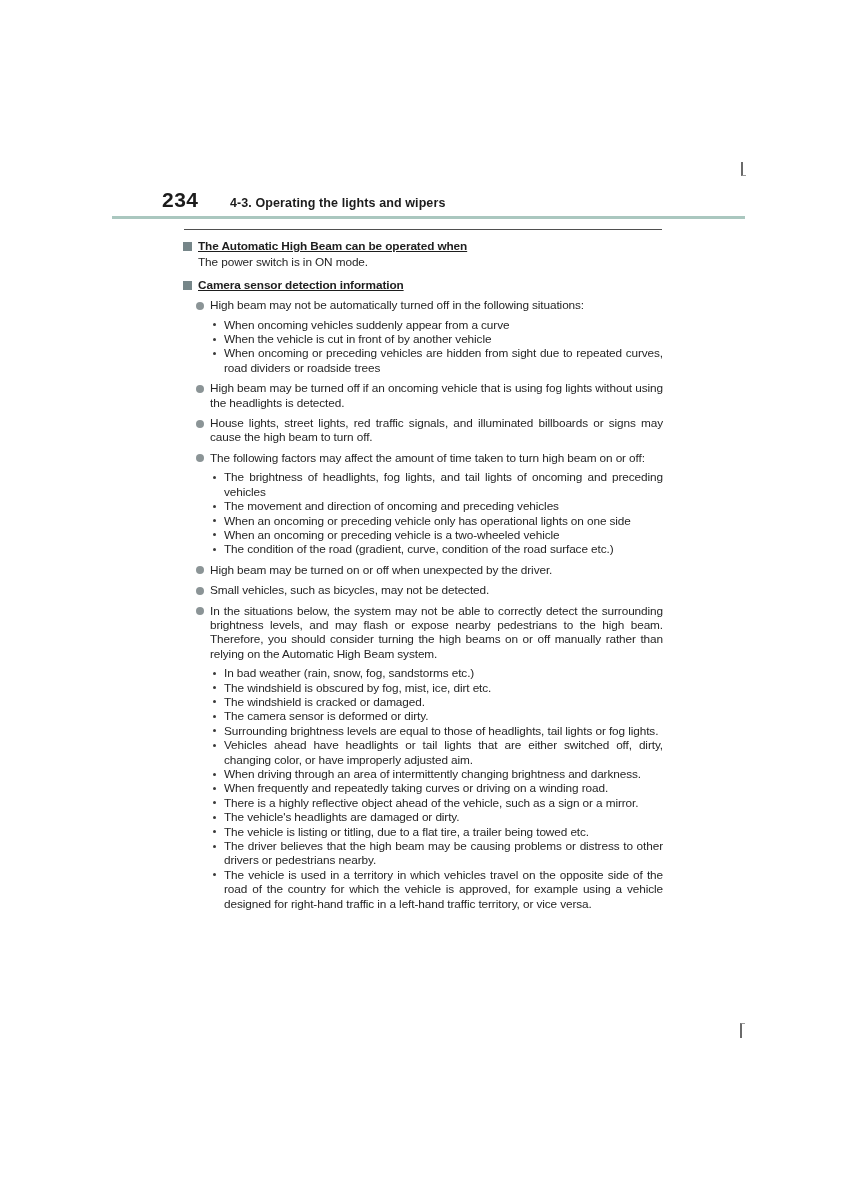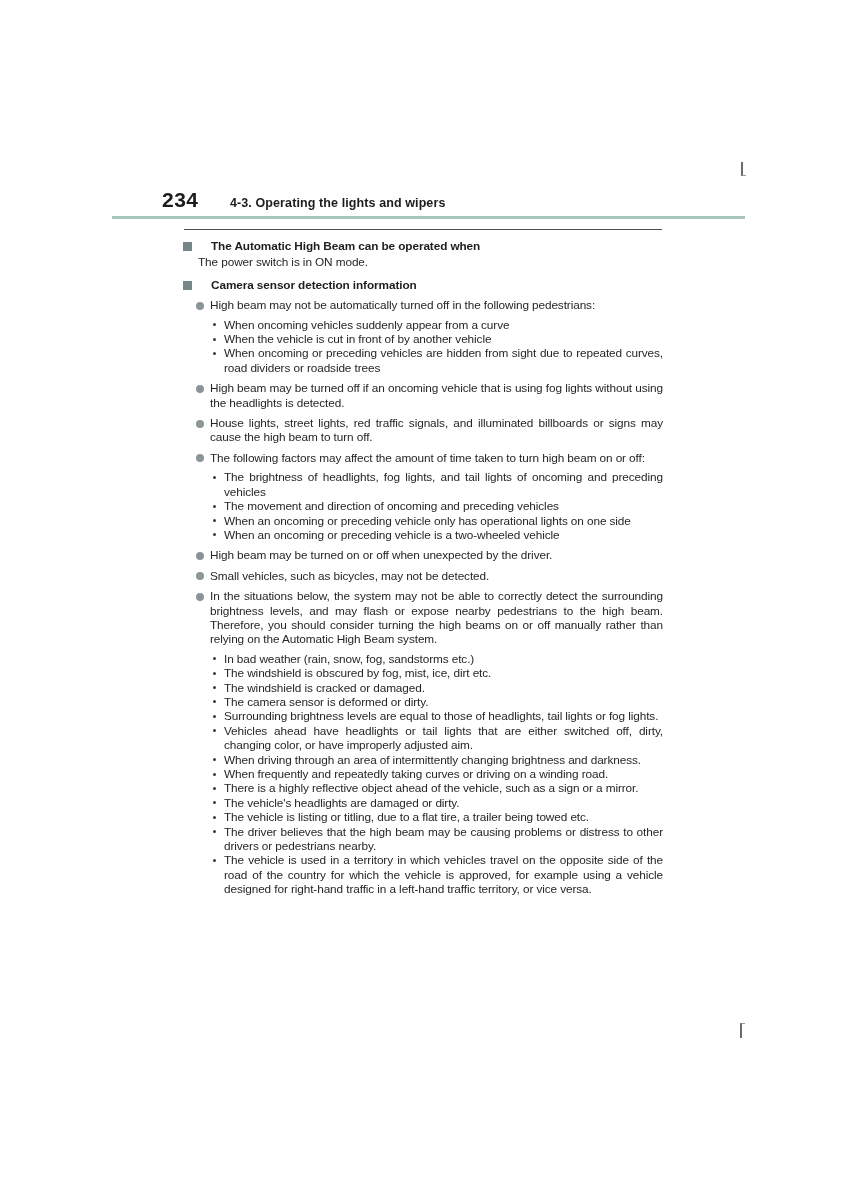--- a/index.html
+++ b/index.html
@@ -85,24 +85,25 @@
     letter-spacing:-0.1px;
   }
   .item{position:relative;}
   .item .marker{position:absolute;display:block;}
   .item .txt{
     display:block;
     text-align:justify;
     text-align-last:left;
   }
   .item.heading{
-    padding-left:28px;
+    padding-left:15px;
     font-weight:bold;
     margin-top:8px;
     color:#1e1e1e;
+    text-decoration:underline;
   }
   .item.heading:first-child{margin-top:0;}
   .item.heading .marker{
     left:0; top:3px;
     width:9px; height:9px;
     background:var(--heading_bullet);
   }
   .item.heading .txt{text-align:left;}
   .item.para{
     padding-left:15px;
@@ -149,21 +150,21 @@
       </div>
       <div class="item para">
         <span class="txt">The power switch is in ON mode.</span>
       </div>
       <div class="item heading">
         <span class="marker"></span>
         <span class="txt">Camera sensor detection information</span>
       </div>
       <div class="item bullet">
         <span class="marker"></span>
-        <span class="txt">High beam may not be automatically turned off in the following pedestrians:</span>
+        <span class="txt">High beam may not be automatically turned off in the following situations:</span>
       </div>
       <div class="item sub">
         <span class="marker"></span>
         <span class="txt">When oncoming vehicles suddenly appear from a curve</span>
       </div>
       <div class="item sub">
         <span class="marker"></span>
         <span class="txt">When the vehicle is cut in front of by another vehicle</span>
       </div>
       <div class="item sub">
@@ -190,20 +191,24 @@
         <span class="marker"></span>
         <span class="txt">The movement and direction of oncoming and preceding vehicles</span>
       </div>
       <div class="item sub">
         <span class="marker"></span>
         <span class="txt">When an oncoming or preceding vehicle only has operational lights on one side</span>
       </div>
       <div class="item sub">
         <span class="marker"></span>
         <span class="txt">When an oncoming or preceding vehicle is a two-wheeled vehicle</span>
+      </div>
+      <div class="item sub">
+        <span class="marker"></span>
+        <span class="txt">The condition of the road (gradient, curve, condition of the road surface etc.)</span>
       </div>
       <div class="item bullet">
         <span class="marker"></span>
         <span class="txt">High beam may be turned on or off when unexpected by the driver.</span>
       </div>
       <div class="item bullet">
         <span class="marker"></span>
         <span class="txt">Small vehicles, such as bicycles, may not be detected.</span>
       </div>
       <div class="item bullet">

